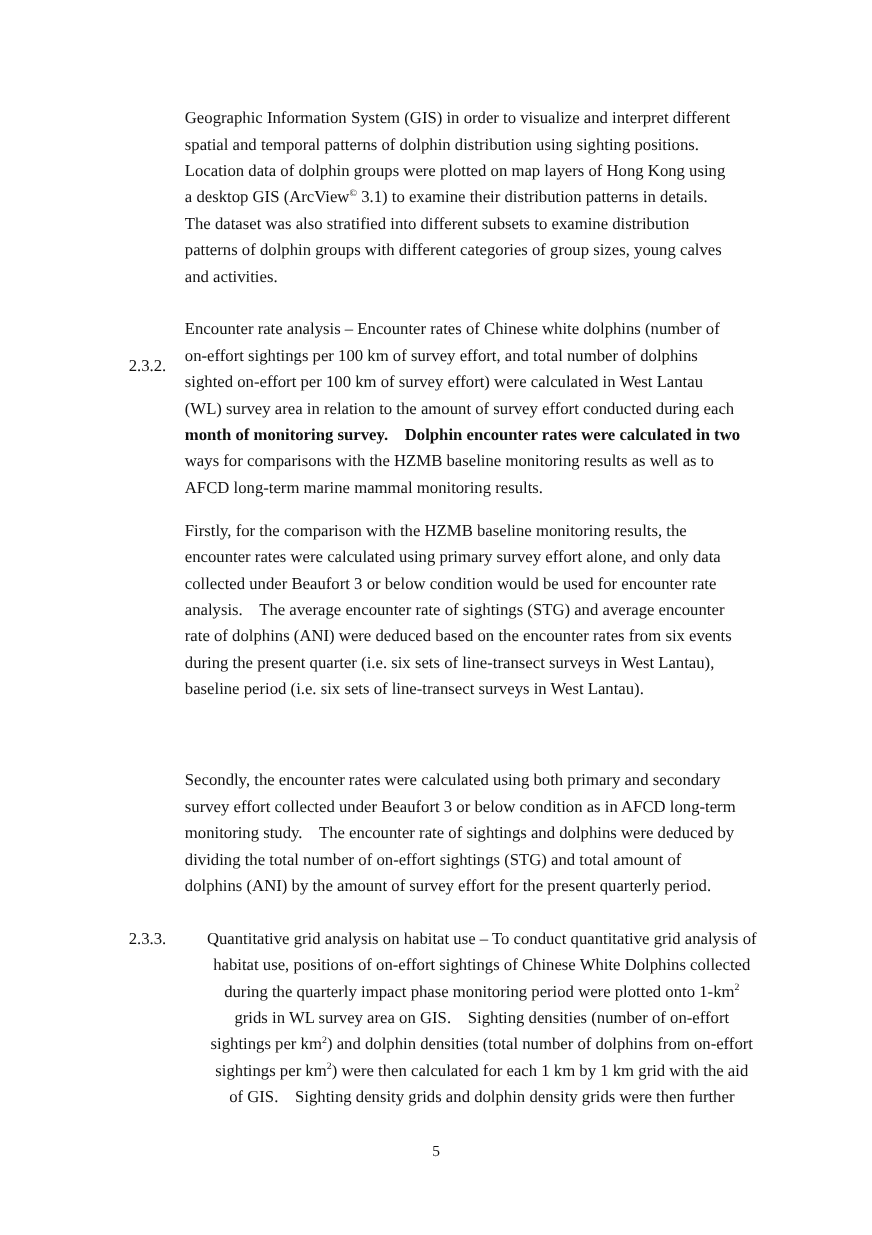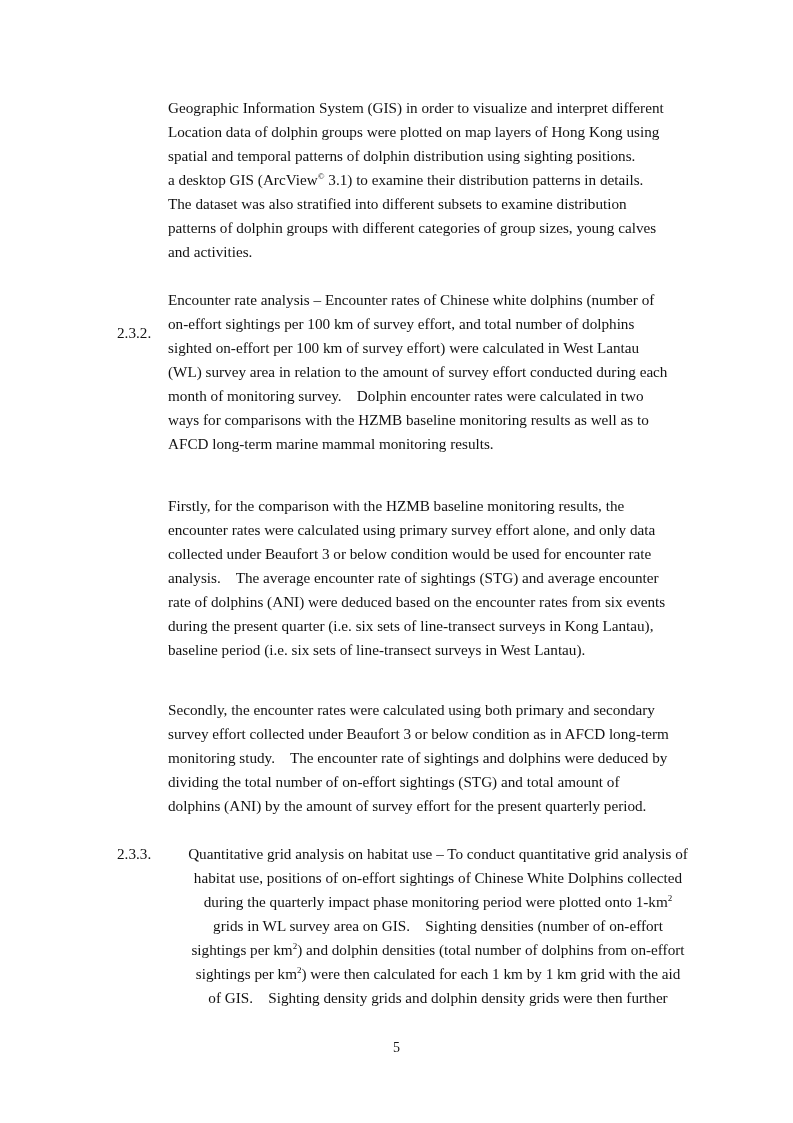--- a/index.html
+++ b/index.html
@@ -53,46 +53,46 @@
       line-height: 20px;
     }
   </style>
 </head>
 <body>
 
 <div class="page">
 
   <div class="block" style="top:96px;">
     <div class="line">Geographic Information System (GIS) in order to visualize and interpret different</div>
+    <div class="line">spatial and temporal patterns of dolphin distribution using sighting positions.</div>
     <div class="line">Location data of dolphin groups were plotted on map layers of Hong Kong using</div>
-    <div class="line">spatial and temporal patterns of dolphin distribution using sighting positions.</div>
     <div class="line"><span>a desktop GIS (ArcView</span><sup>©</sup><span> 3.1) to examine their distribution patterns in details.</span></div>
     <div class="line">The dataset was also stratified into different subsets to examine distribution</div>
     <div class="line">patterns of dolphin groups with different categories of group sizes, young calves</div>
     <div class="line">and activities.</div>
   </div>
 
   <div class="num" style="top:288px;margin-top:33px;">2.3.2.</div>
   <div class="block" style="top:288px;">
     <div class="line">Encounter rate analysis – Encounter rates of Chinese white dolphins (number of</div>
     <div class="line">on-effort sightings per 100 km of survey effort, and total number of dolphins</div>
     <div class="line">sighted on-effort per 100 km of survey effort) were calculated in West Lantau</div>
     <div class="line">(WL) survey area in relation to the amount of survey effort conducted during each</div>
-    <div class="line" style="white-space:pre;">month of monitoring survey.    Dolphin encounter rates were calculated in two</div>
+    <div class="line" style="white-space:pre;font-weight:bold;">month of monitoring survey.    Dolphin encounter rates were calculated in two</div>
     <div class="line">ways for comparisons with the HZMB baseline monitoring results as well as to</div>
     <div class="line">AFCD long-term marine mammal monitoring results.</div>
   </div>
 
-  <div class="block" style="top:494px;">
+  <div class="block" style="top:471px;">
     <div class="line">Firstly, for the comparison with the HZMB baseline monitoring results, the</div>
     <div class="line">encounter rates were calculated using primary survey effort alone, and only data</div>
     <div class="line">collected under Beaufort 3 or below condition would be used for encounter rate</div>
     <div class="line" style="white-space:pre;">analysis.    The average encounter rate of sightings (STG) and average encounter</div>
     <div class="line">rate of dolphins (ANI) were deduced based on the encounter rates from six events</div>
-    <div class="line">during the present quarter (i.e. six sets of line-transect surveys in Kong Lantau),</div>
+    <div class="line">during the present quarter (i.e. six sets of line-transect surveys in West Lantau),</div>
     <div class="line">baseline period (i.e. six sets of line-transect surveys in West Lantau).</div>
   </div>
 
   <div class="block" style="top:698px;">
     <div class="line">Secondly, the encounter rates were calculated using both primary and secondary</div>
     <div class="line">survey effort collected under Beaufort 3 or below condition as in AFCD long-term</div>
     <div class="line" style="white-space:pre;">monitoring study.    The encounter rate of sightings and dolphins were deduced by</div>
     <div class="line">dividing the total number of on-effort sightings (STG) and total amount of</div>
     <div class="line">dolphins (ANI) by the amount of survey effort for the present quarterly period.</div>
   </div>

